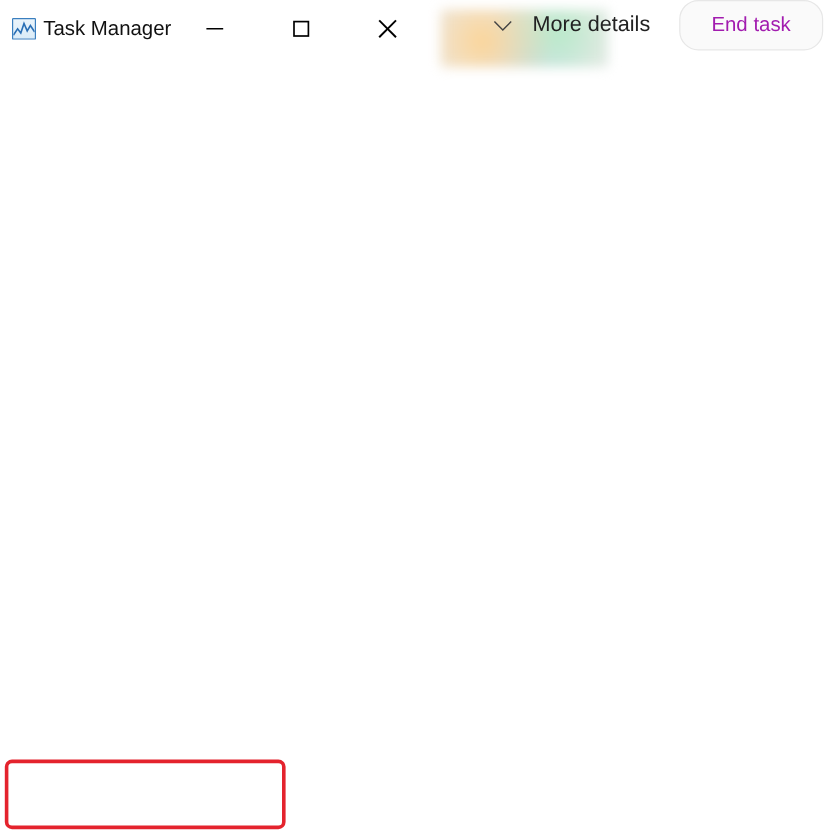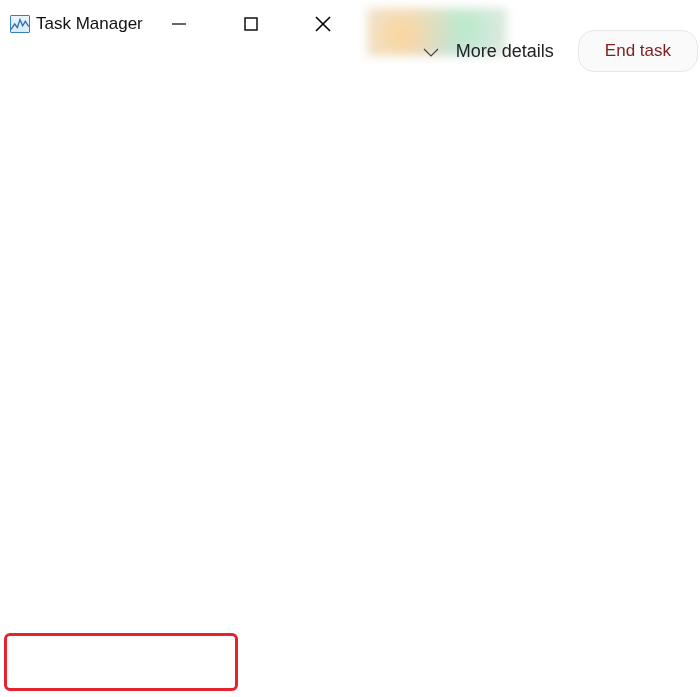--- a/index.html
+++ b/index.html
@@ -89,22 +89,22 @@
       filter: blur(5px);
       border-radius: 2px;
     }
     .divider {
       height: 1px;
       background: #b0b0b0;
     }
     .footer {
       height: 72px;
       display: flex;
-      align-items: flex-end;
-      padding: 0 2px 0 14px;
+      align-items: flex-start;
+      padding: 0 14px 0 14px;
       background: #fff;
     }
     .more-details-btn {
       display: flex;
       align-items: center;
       gap: 16px;
       padding: 10px 24px 10px 10px;
       background: transparent;
       border: none;
       font-size: 18px;
@@ -119,21 +119,21 @@
       width: 234px;
       height: 58px;
       border: 3px solid #e4232d;
       border-radius: 6px;
       pointer-events: none;
     }
     .end-task-btn {
       margin-left: auto;
       padding: 10px 26px;
       font-size: 17px;
-      color: #7f1d1d;
+      color: #a21caf;
       background: #fafafa;
       border: 1px solid #e7e7e7;
       border-radius: 16px;
       cursor: default;
     }
     .chevron {
       stroke: #444;
       fill: none;
       stroke-width: 1.2;
     }

